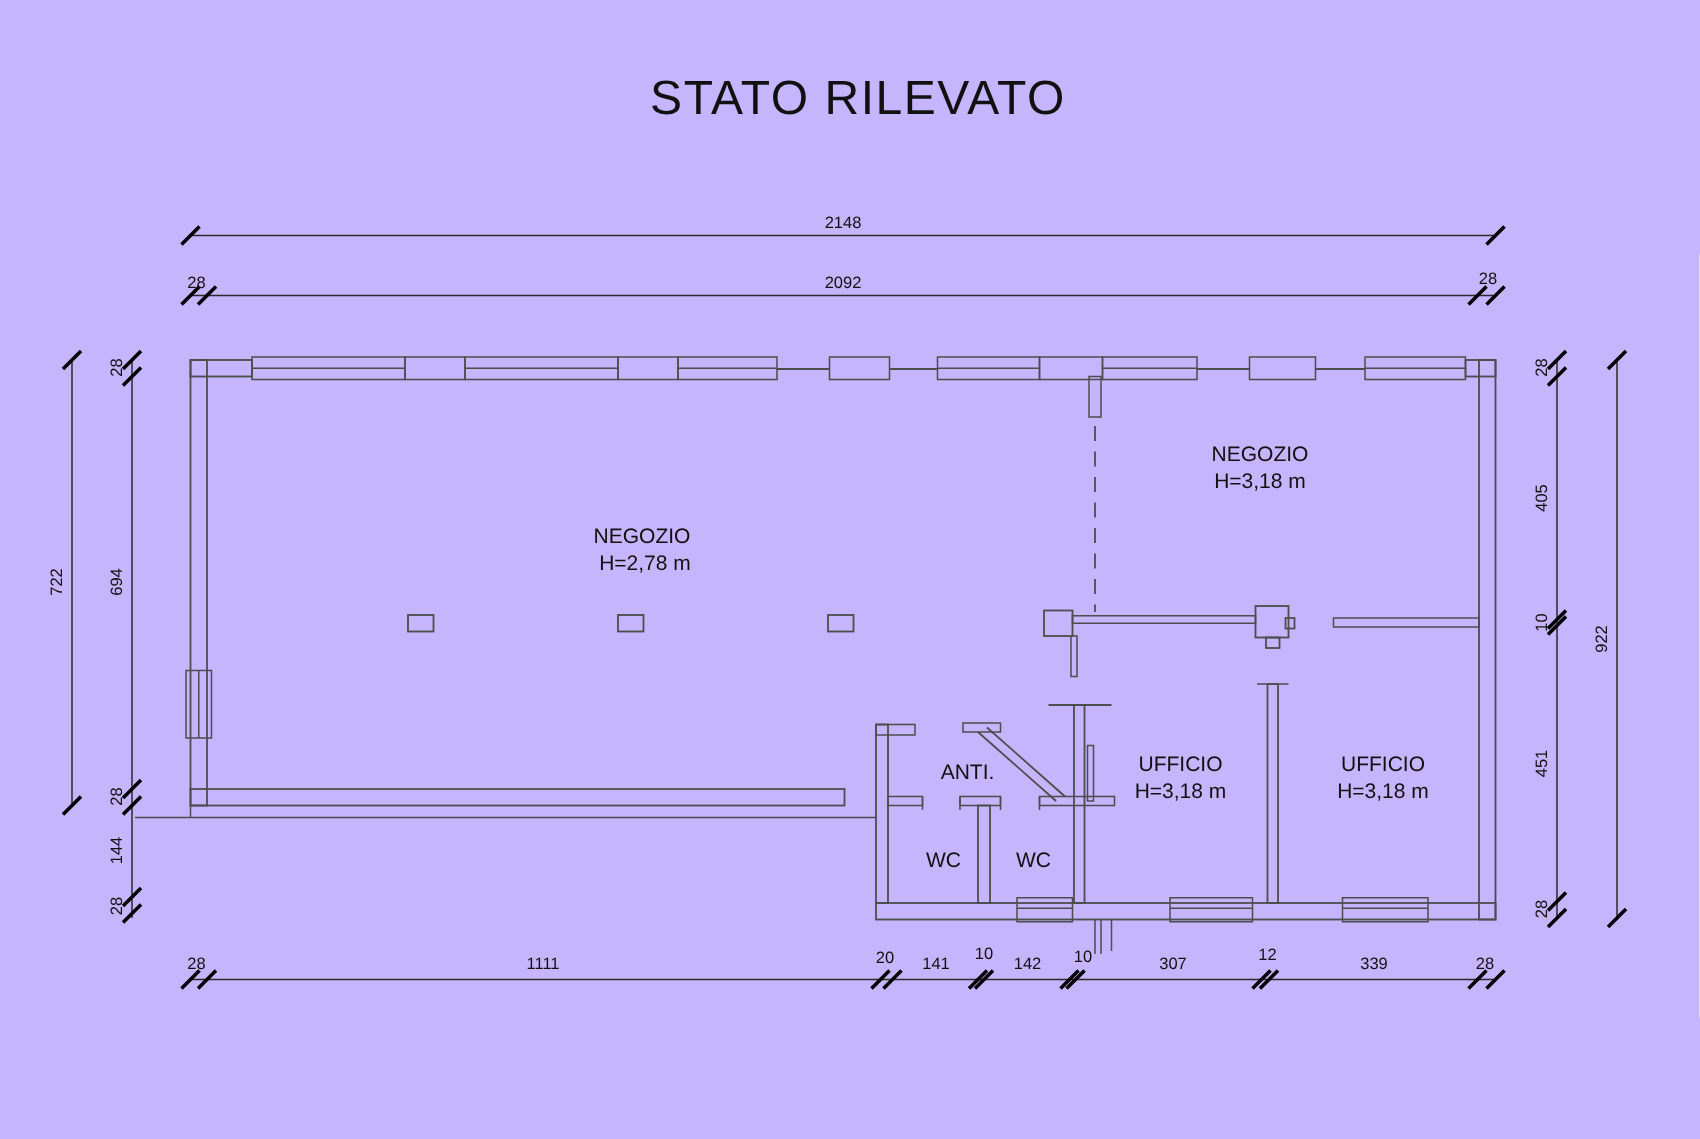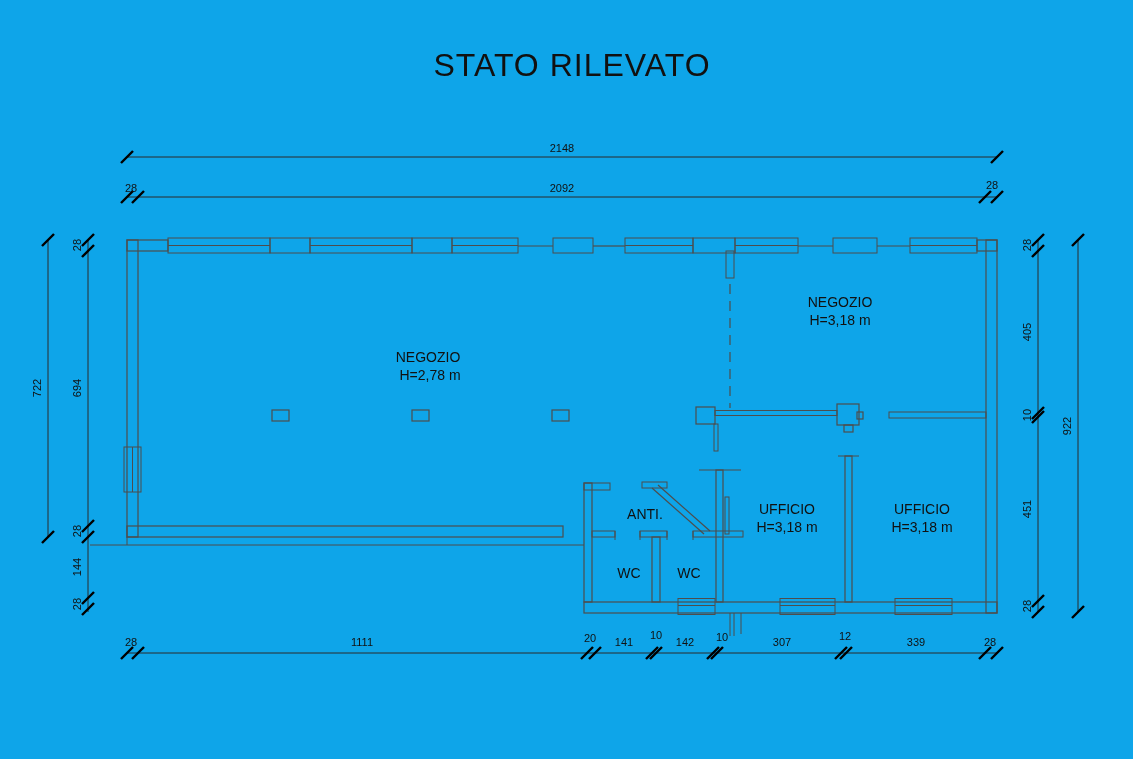--- a/index.html
+++ b/index.html
@@ -1,17 +1,17 @@
 <!DOCTYPE html>
 <html><head>
 <meta charset="utf-8">
 <style>
   html,body{margin:0;padding:0;background:#fff;}
   body{font-family:"Liberation Sans",sans-serif;}
-  .stage{width:1133px;height:759px;position:relative;background:#0ea5e9;margin:0 auto;overflow:hidden;}
+  .stage{width:1133px;height:759px;position:relative;background:#c4b5fd;margin:0 auto;overflow:hidden;}
   svg{display:block;}
   .wall{fill:none;stroke:#4d4d4d;stroke-width:1.2;}
   .wallthin{fill:none;stroke:#4d4d4d;stroke-width:1;}
   .winline{stroke:#4d4d4d;stroke-width:1;}
   .conn{stroke:#4d4d4d;stroke-width:1.2;}
   .outline{stroke:#4d4d4d;stroke-width:1.2;fill:none;}
   .dashline{stroke:#4d4d4d;stroke-width:1.2;stroke-dasharray:10 7;}
   .dimline{stroke:#2b2b2b;stroke-width:1;}
   #tickmark line{stroke:#000;stroke-width:2.4;}
   text{fill:#111;}

